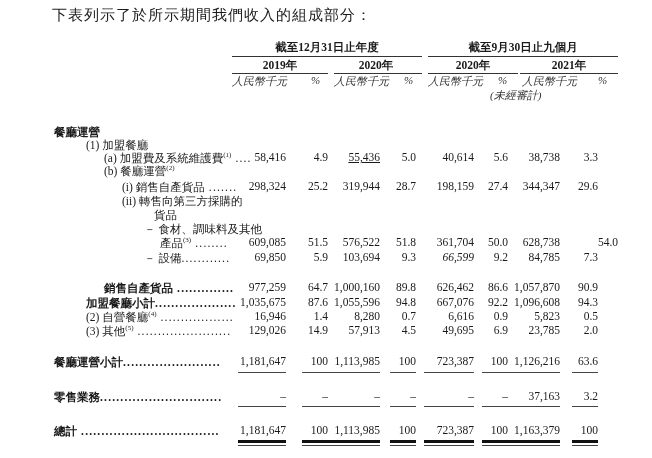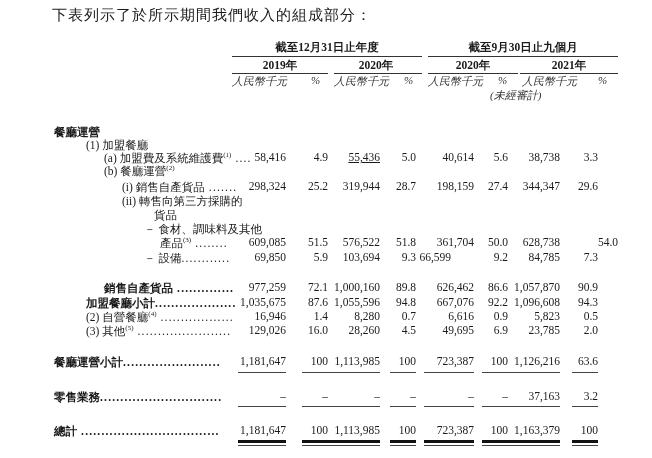--- a/index.html
+++ b/index.html
@@ -92,26 +92,26 @@
     <div class="num" style="left: 328px; width: 52px; top: 236px;">576,522</div>
     <div class="num" style="left: 390px; width: 26px; top: 236px;">51.8</div>
     <div class="num" style="left: 424px; width: 50px; top: 236px;">361,704</div>
     <div class="num" style="left: 482px; width: 26px; top: 236px;">50.0</div>
     <div class="num" style="left: 504px; width: 56px; top: 236px;">628,738</div>
     <div class="num" style="left: 592px; width: 26px; top: 236px;">54.0</div>
     <div class="num" style="left: 238px; width: 48px; top: 251px;">69,850</div>
     <div class="num" style="left: 302px; width: 26px; top: 251px;">5.9</div>
     <div class="num" style="left: 328px; width: 52px; top: 251px;">103,694</div>
     <div class="num" style="left: 390px; width: 26px; top: 251px;">9.3</div>
-    <div class="num" style="left: 401px; width: 50px; top: 251px;">66,599</div>
+    <div class="num" style="left: 424px; width: 50px; top: 251px; font-style: italic;">66,599</div>
     <div class="num" style="left: 482px; width: 26px; top: 251px;">9.2</div>
     <div class="num" style="left: 504px; width: 56px; top: 251px;">84,785</div>
     <div class="num" style="left: 572px; width: 26px; top: 251px;">7.3</div>
     <div class="num" style="left: 238px; width: 48px; top: 281px;">977,259</div>
-    <div class="num" style="left: 302px; width: 26px; top: 281px;">72.1</div>
+    <div class="num" style="left: 302px; width: 26px; top: 281px;">64.7</div>
     <div class="num" style="left: 328px; width: 52px; top: 281px;">1,000,160</div>
     <div class="num" style="left: 390px; width: 26px; top: 281px;">89.8</div>
     <div class="num" style="left: 424px; width: 50px; top: 281px;">626,462</div>
     <div class="num" style="left: 482px; width: 26px; top: 281px;">86.6</div>
     <div class="num" style="left: 504px; width: 56px; top: 281px;">1,057,870</div>
     <div class="num" style="left: 572px; width: 26px; top: 281px;">90.9</div>
     <div class="num" style="left: 238px; width: 48px; top: 296px;">1,035,675</div>
     <div class="num" style="left: 302px; width: 26px; top: 296px;">87.6</div>
     <div class="num" style="left: 328px; width: 52px; top: 296px;">1,055,596</div>
     <div class="num" style="left: 390px; width: 26px; top: 296px;">94.8</div>
@@ -121,22 +121,22 @@
     <div class="num" style="left: 572px; width: 26px; top: 296px;">94.3</div>
     <div class="num" style="left: 238px; width: 48px; top: 310px;">16,946</div>
     <div class="num" style="left: 302px; width: 26px; top: 310px;">1.4</div>
     <div class="num" style="left: 328px; width: 52px; top: 310px;">8,280</div>
     <div class="num" style="left: 390px; width: 26px; top: 310px;">0.7</div>
     <div class="num" style="left: 424px; width: 50px; top: 310px;">6,616</div>
     <div class="num" style="left: 482px; width: 26px; top: 310px;">0.9</div>
     <div class="num" style="left: 504px; width: 56px; top: 310px;">5,823</div>
     <div class="num" style="left: 572px; width: 26px; top: 310px;">0.5</div>
     <div class="num" style="left: 238px; width: 48px; top: 324px;">129,026</div>
-    <div class="num" style="left: 302px; width: 26px; top: 324px;">16.0</div>
-    <div class="num" style="left: 328px; width: 52px; top: 324px;">28,260</div>
+    <div class="num" style="left: 302px; width: 26px; top: 324px;">14.9</div>
+    <div class="num" style="left: 328px; width: 52px; top: 324px;">57,913</div>
     <div class="num" style="left: 390px; width: 26px; top: 324px;">4.5</div>
     <div class="num" style="left: 424px; width: 50px; top: 324px;">49,695</div>
     <div class="num" style="left: 482px; width: 26px; top: 324px;">6.9</div>
     <div class="num" style="left: 504px; width: 56px; top: 324px;">23,785</div>
     <div class="num" style="left: 572px; width: 26px; top: 324px;">2.0</div>
     <div class="num" style="left: 238px; width: 48px; top: 355px;">1,181,647</div>
     <div class="num" style="left: 302px; width: 26px; top: 355px;">100</div>
     <div class="num" style="left: 328px; width: 52px; top: 355px;">1,113,985</div>
     <div class="num" style="left: 390px; width: 26px; top: 355px;">100</div>
     <div class="num" style="left: 424px; width: 50px; top: 355px;">723,387</div>

